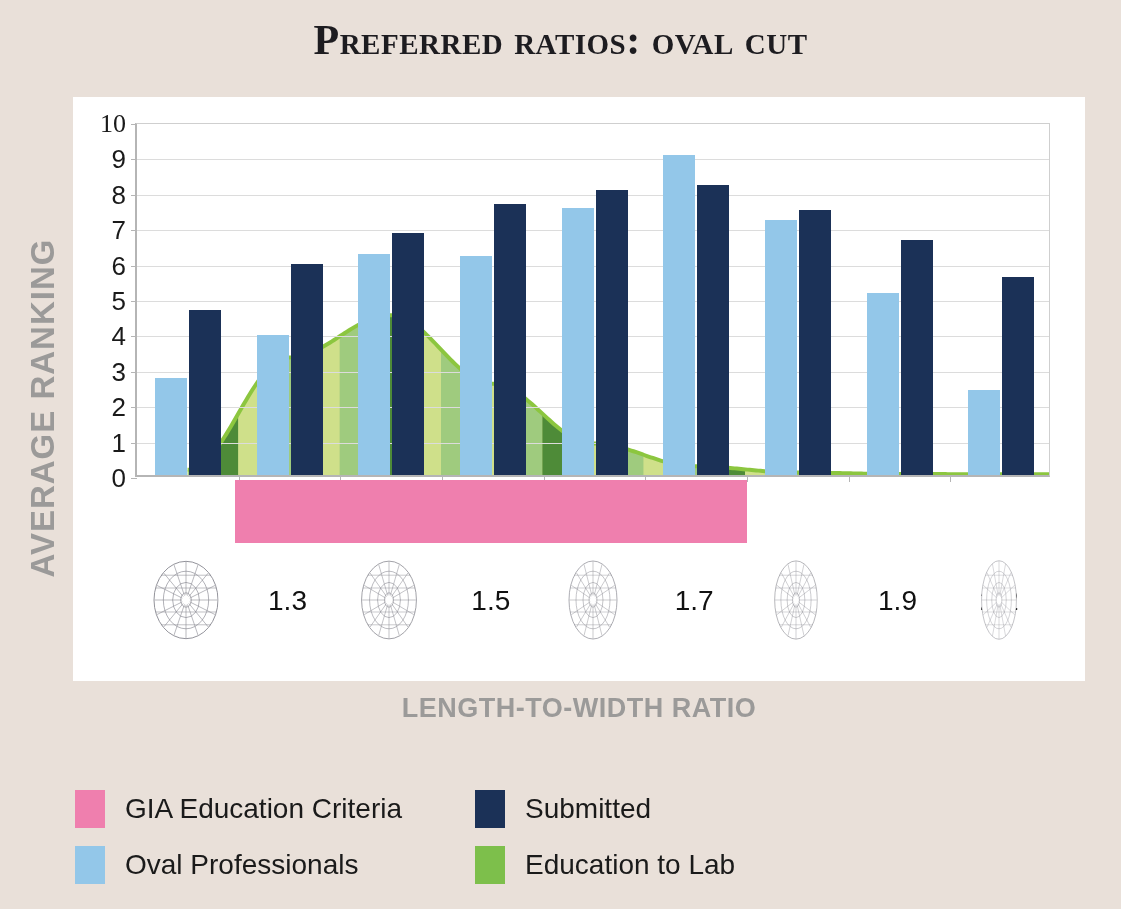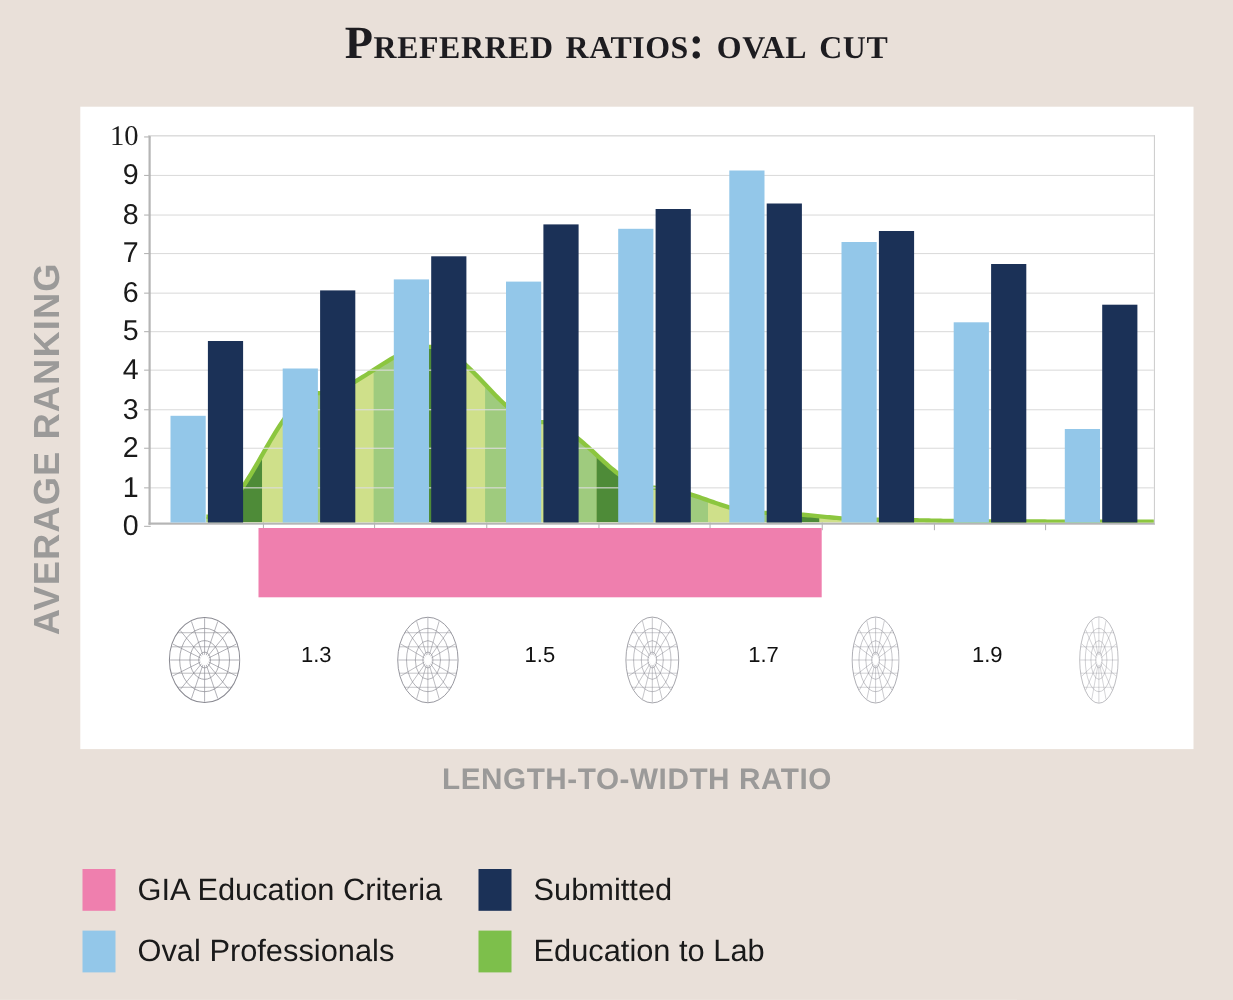--- a/index.html
+++ b/index.html
@@ -132,21 +132,21 @@
     position: absolute;
     top: 100%;
     width: 1px;
     height: 7px;
     background: #b5b5b5;
   }
   .xlabel {
     position: absolute;
     top: 488px;  
     transform: translateX(-50%);
-    font-size: 20px;
+    font-size: 28px;
     color: #111111;
     white-space: nowrap;
   }
 
   
   .gia-band {
     position: absolute;
     left: 162px;  
     top: 383px;   
     width: 512px;
@@ -163,21 +163,21 @@
 
   
   .legend {
     position: absolute;
     left: 75px;
     top: 790px;
     width: 900px;
   }
   .legend-row { display: flex; align-items: center; margin-bottom: 18px; }
   .legend-item { display: flex; align-items: center; }
-  .legend-item.col1 { width: 360px; }
+  .legend-item.col1 { width: 400px; }
   .swatch {
     width: 30px;
     height: 38px;
     flex: none;
     margin-right: 20px;
   }
   .legend-label {
     font-size: 28px;
     color: #1a1a1a;
     white-space: nowrap;

